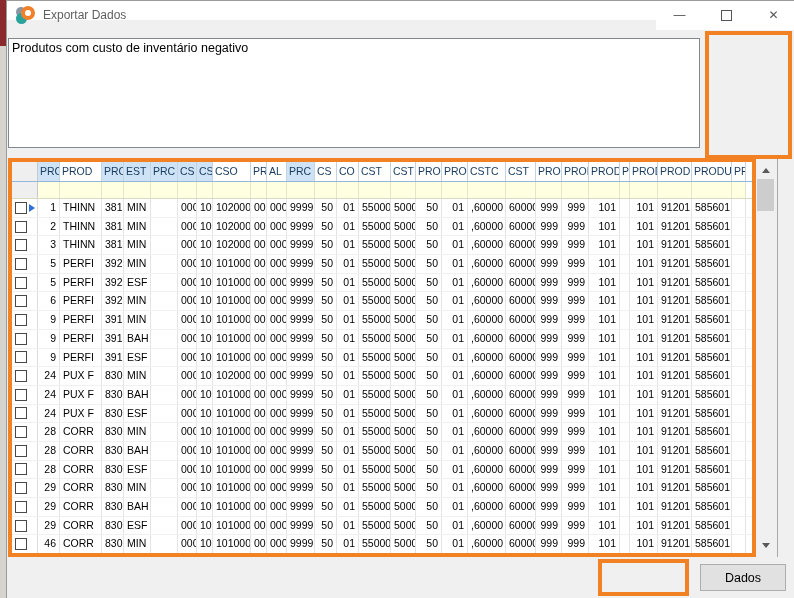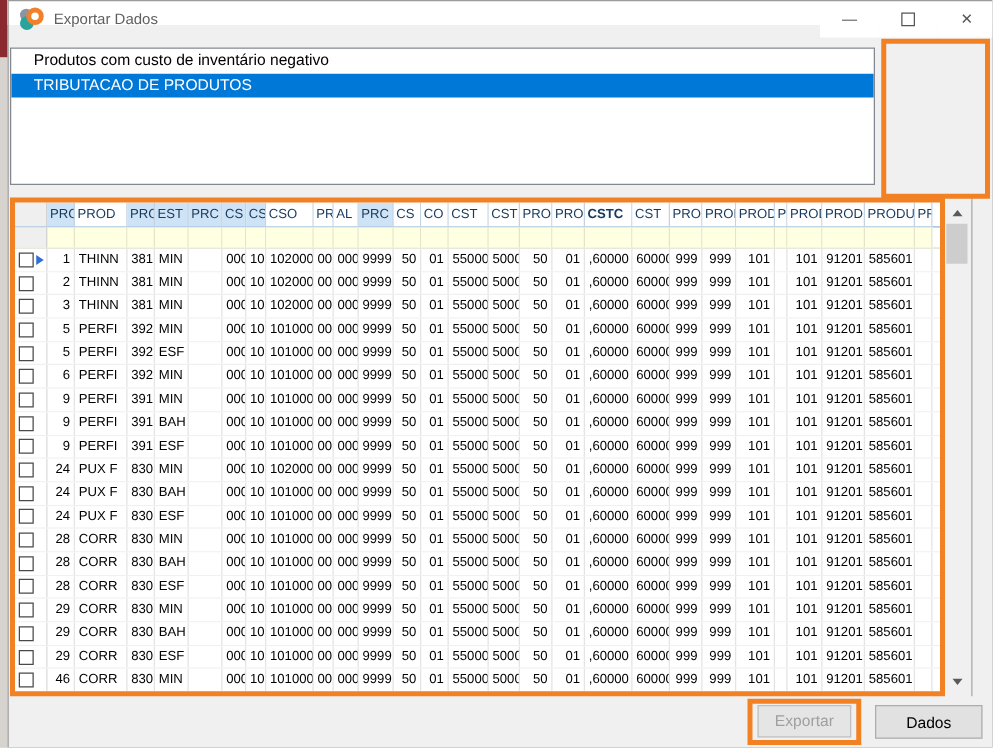--- a/index.html
+++ b/index.html
@@ -14,21 +14,21 @@
   .app-icon{position:absolute;left:10px;top:5px;width:20px;height:20px;}
   .app-icon .c1{position:absolute;left:0;top:2px;width:10px;height:10px;border-radius:50%;background:#8a96a3;}
   .app-icon .c2{position:absolute;left:0;top:8px;width:11px;height:11px;border-radius:50%;background:#29a39b;}
   .app-icon .c3{position:absolute;left:5px;top:1px;width:14px;height:14px;border-radius:50%;background:#ffffff;border:4px solid #f0812a;box-sizing:border-box;}
   .title-text{position:absolute;left:37px;top:8px;font-size:12px;color:#5f5f5f;}
   .winbtn{position:absolute;top:0;width:47px;height:30px;display:flex;align-items:center;justify-content:center;color:#555;font-size:12px;background:#fff;}
   .winbtn.min{left:650px;} .winbtn.max{left:697px;} .winbtn.close{left:744px;}
   .max-glyph{width:9px;height:9px;border:1px solid #555;}
   
   .listbox{position:absolute;left:8px;top:38px;width:692px;height:110px;background:#ffffff;border:1px solid #828790;box-sizing:border-box;overflow:hidden;}
-  .lb-item{height:19.5px;line-height:19.5px;padding-left:18px;font-size:12.5px;color:#000;white-space:nowrap;}
+  .lb-item{height:19.5px;line-height:19.5px;padding-left:3px;font-size:12.5px;color:#000;white-space:nowrap;}
   .lb-item.selected{background:#0078d7;color:#ffffff;}
   
   .annot{position:absolute;border:4px solid #f28124;pointer-events:none;z-index:8;box-sizing:border-box;}
   .annot-carregar{left:705px;top:31px;width:87px;height:128px;}
   .annot-grid{left:8px;top:158px;width:748px;height:399px;}
   .annot-export{left:598px;top:559px;width:91px;height:37px;}
   
   .btn{font-family:"Liberation Sans",sans-serif;font-size:12.5px;color:#000;background:#e3e3e3;border:1px solid #adadad;box-sizing:border-box;position:absolute;}
   .btn-carregar{left:714px;top:40px;width:71px;height:109px;border:2px solid #0078d7;background:#e4e4e4;}
   .btn-exportar{left:606px;top:564px;width:75px;height:26px;background:#e5e5e5;border:1px solid #bfbfbf;color:#9f9f9f;}
@@ -80,21 +80,20 @@
     <div class="winbtn max">
       <span class="max-glyph"></span>
     </div>
     <div class="winbtn close">
       <span>✕</span>
     </div>
   </div>
 
   <div class="listbox" id="listbox">
       <div class="lb-item">Produtos com custo de inventário negativo</div>
-      <div class="lb-item selected">TRIBUTACAO DE PRODUTOS</div>
     </div>
 
 
   <div class="grid">
     <div class="grid-header" id="grid-header">
         <div class="hcell cbcol"></div>
         <div class="hcell hl" style="flex-basis: 22px; width: 22px;">PRC</div>
         <div class="hcell" style="flex-basis: 42px; width: 42px;">PROD</div>
         <div class="hcell hl" style="flex-basis: 22px; width: 22px;">PRC</div>
         <div class="hcell hl" style="flex-basis: 27px; width: 27px;">EST</div>
@@ -104,21 +103,21 @@
         <div class="hcell" style="flex-basis: 38px; width: 38px;">CSO</div>
         <div class="hcell" style="flex-basis: 16px; width: 16px;">PRC</div>
         <div class="hcell" style="flex-basis: 20px; width: 20px;">AL</div>
         <div class="hcell hl" style="flex-basis: 28px; width: 28px;">PRC</div>
         <div class="hcell" style="flex-basis: 22px; width: 22px;">CS</div>
         <div class="hcell" style="flex-basis: 22px; width: 22px;">CO</div>
         <div class="hcell" style="flex-basis: 32px; width: 32px;">CST</div>
         <div class="hcell" style="flex-basis: 25px; width: 25px;">CST</div>
         <div class="hcell" style="flex-basis: 26px; width: 26px;">PROD</div>
         <div class="hcell" style="flex-basis: 26px; width: 26px;">PROD</div>
-        <div class="hcell" style="flex-basis: 38px; width: 38px; font-weight: bold;">CSTC</div>
+        <div class="hcell" style="flex-basis: 38px; width: 38px;">CSTC</div>
         <div class="hcell" style="flex-basis: 30px; width: 30px;">CST</div>
         <div class="hcell" style="flex-basis: 26px; width: 26px;">PRODU</div>
         <div class="hcell" style="flex-basis: 27px; width: 27px;">PRODU</div>
         <div class="hcell" style="flex-basis: 31px; width: 31px;">PROD</div>
         <div class="hcell" style="flex-basis: 10px; width: 10px;">PRODU</div>
         <div class="hcell" style="flex-basis: 28px; width: 28px;">PROD</div>
         <div class="hcell" style="flex-basis: 34px; width: 34px;">PRODU</div>
         <div class="hcell" style="flex-basis: 40px; width: 40px;">PRODU</div>
         <div class="hcell" style="flex-basis: 14px; width: 14px;">PRODU</div>
       </div>
@@ -769,21 +768,20 @@
     <div class="sb-btn up">
         <span class="tri-up"></span>
       </div>
     <div class="sb-thumb"></div>
     <div class="sb-btn down">
         <span class="tri-down"></span>
       </div>
   </div>
   <div class="panel-line"></div>
 
-  <button class="btn btn-exportar" disabled="">Exportar</button>
   <button class="btn btn-fechar">Dados</button>
 
   <div class="annot annot-carregar"></div>
   <div class="annot annot-grid"></div>
   <div class="annot annot-export"></div>
 
   <div class="win-outline"></div>
 </div>
 
 </body></html>

